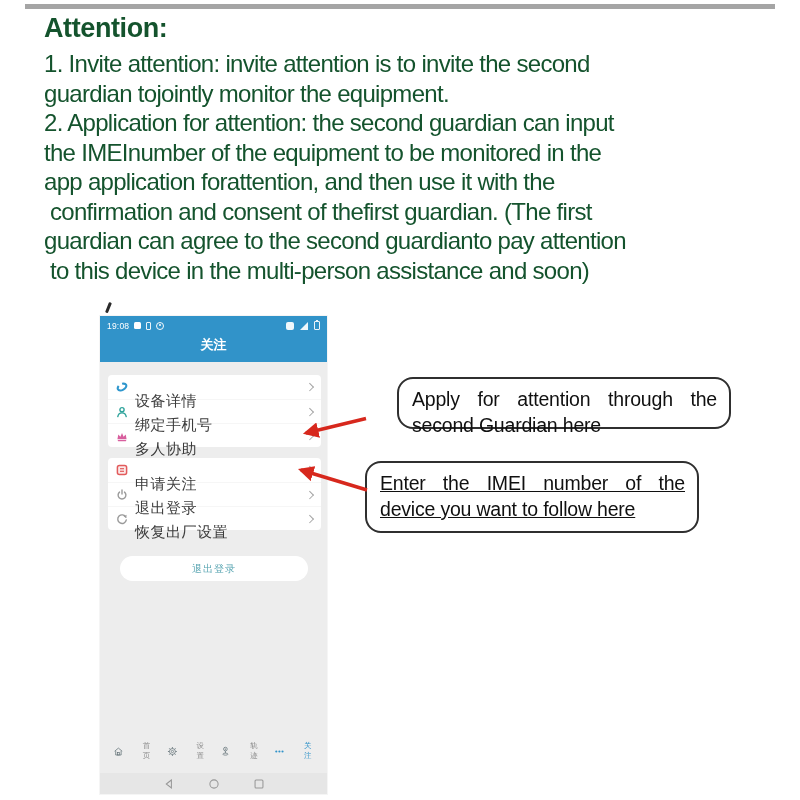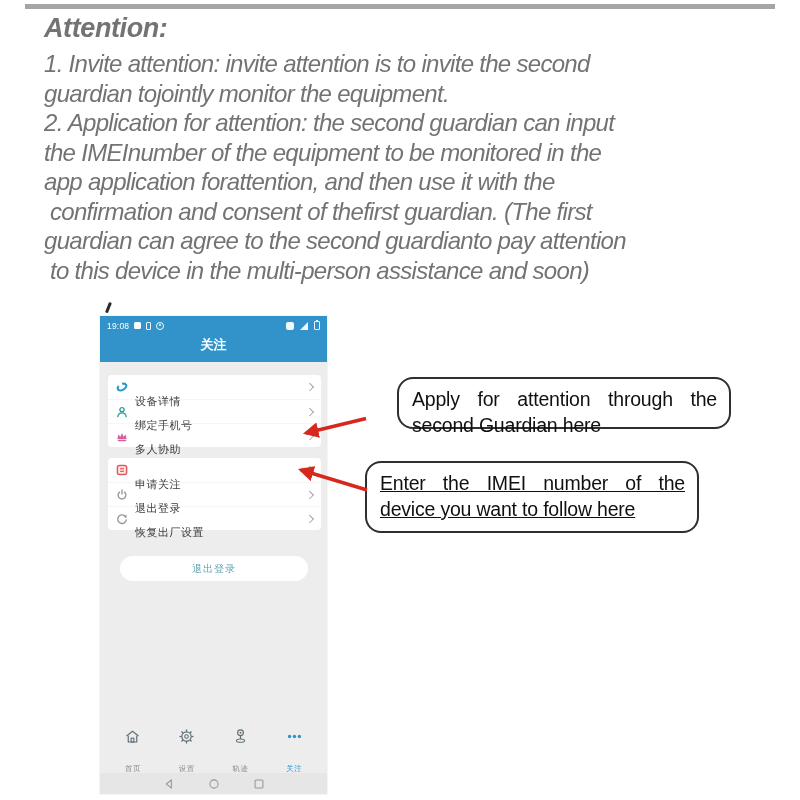--- a/index.html
+++ b/index.html
@@ -7,21 +7,21 @@
   .page {
     position:relative; width:800px; height:800px; background:#fff;
     font-family:"Liberation Sans","DejaVu Sans",sans-serif; overflow:hidden;
   }
   
   .top-rule { position:absolute; left:25px; top:4px; width:750px; height:5px; background:#a5a5a5; }
   
   .artifact { position:absolute; left:107px; top:302px; width:2.5px; height:11px; background:#2a2a2a; transform:rotate(22deg); border-radius:1px; }
 
   
-  .intro { position:absolute; left:44px; top:13px; width:740px; color:#737373;font-style:italic; }
+  .intro { position:absolute; left:44px; top:13px; width:740px; color:#14532d; }
   .intro h1 { font-size:27px; font-weight:bold; letter-spacing:-0.4px; margin-bottom:5px; }
   .intro .ln { font-size:24px; line-height:29.5px; letter-spacing:-0.7px; white-space:pre; }
 
   
   .phone { position:absolute; left:100px; top:316px; width:227px; height:478px; background:#ededed; box-shadow:0 0 0 1px rgba(0,0,0,0.04); }
   .ph-header { height:46px; background:#3193c9; color:#fff; }
   .statusbar { display:flex; align-items:center; padding:3px 7px 0 7px; gap:3px; height:16px; font-size:8.5px; }
   .sb-time { letter-spacing:0.2px; }
   .sb-sq { width:7px; height:7px; background:#fff; border-radius:1.5px; margin-left:2px; }
   .sb-batt-sm { width:5px; height:8px; border:1px solid rgba(255,255,255,0.9); border-radius:1px; margin-left:2px; }
@@ -33,27 +33,27 @@
   .sb-batt { width:6px; height:9px; border:1px solid rgba(255,255,255,0.9); border-radius:1px; margin-left:3px; position:relative; }
   .sb-batt::after{ content:""; position:absolute; left:1px; top:-2.5px; width:2px; height:1.5px; background:rgba(255,255,255,0.9); }
   .ph-title { text-align:center; font-size:13px; font-weight:600; margin-top:4px; }
 
   .card { background:#fff; border-radius:4px; margin:0 6px 0 8px; }
   .card1 { margin-top:13px; }
   .card2 { margin-top:11px; }
   .row { display:flex; align-items:center; height:24px; padding:0 9px 0 8px; cursor:pointer; }
   .row + .row { border-top:0.5px solid rgba(0,0,0,0.035);align-items:center; }
   .row .micon { width:12px; height:12px; margin-right:7px; flex:0 0 auto; display:flex; }
-  .row .mlabel { font-size:11px; color:#3c3c3c; letter-spacing:0.5px;margin-top:28px; }
+  .row .mlabel { font-size:15px; color:#3c3c3c; letter-spacing:0.5px;margin-top:28px; }
   .chev { margin-left:auto; width:5.5px; height:5.5px; border-top:1.6px solid #a3a3a3; border-right:1.6px solid #a3a3a3; transform:rotate(45deg); flex:0 0 auto; }
 
   .logout { display:block; margin:26px 19px 0 20px; width:188px; height:25px; background:#fff; border:none; border-radius:13px; font-size:10px; color:#55a3b0; letter-spacing:1px; cursor:pointer; font-family:inherit; }
 
   .tabbar { position:absolute; bottom:21px; left:0; right:0; height:44px; display:flex; justify-content:space-around; align-items:center; padding:0 6px; }
-  .tab { display:flex; flex-direction:column; align-items:center; gap:19px; cursor:pointer; width:40px; }
+  .tab { display:flex; flex-direction:row; align-items:center; gap:19px; cursor:pointer; width:40px; }
   .tab .tlabel { font-size:7.5px; color:#8a8a8a; letter-spacing:0.5px; }
   .tab.active .tlabel { color:#3193c9; }
   .navbar { position:absolute; bottom:0; left:0; right:0; height:21px; background:#e6e6e6; display:flex; justify-content:center; align-items:center; gap:33px; }
 
   
   .callout { position:absolute; left:365px; width:334px; background:#fff; border:2.5px solid #2f2f2f; border-radius:16px; padding:8px 12px 8px 13px; color:#101010; }
   .callout .cl { font-size:19.5px; line-height:25.5px; letter-spacing:-0.2px; white-space:nowrap; }
   .callout .cl.just { white-space:normal; text-align:justify; text-align-last:justify; }
   .co1 { top:377px; height:52px;margin-left:32px; }
   .co2 { top:461px; height:72px;text-decoration:underline; }

